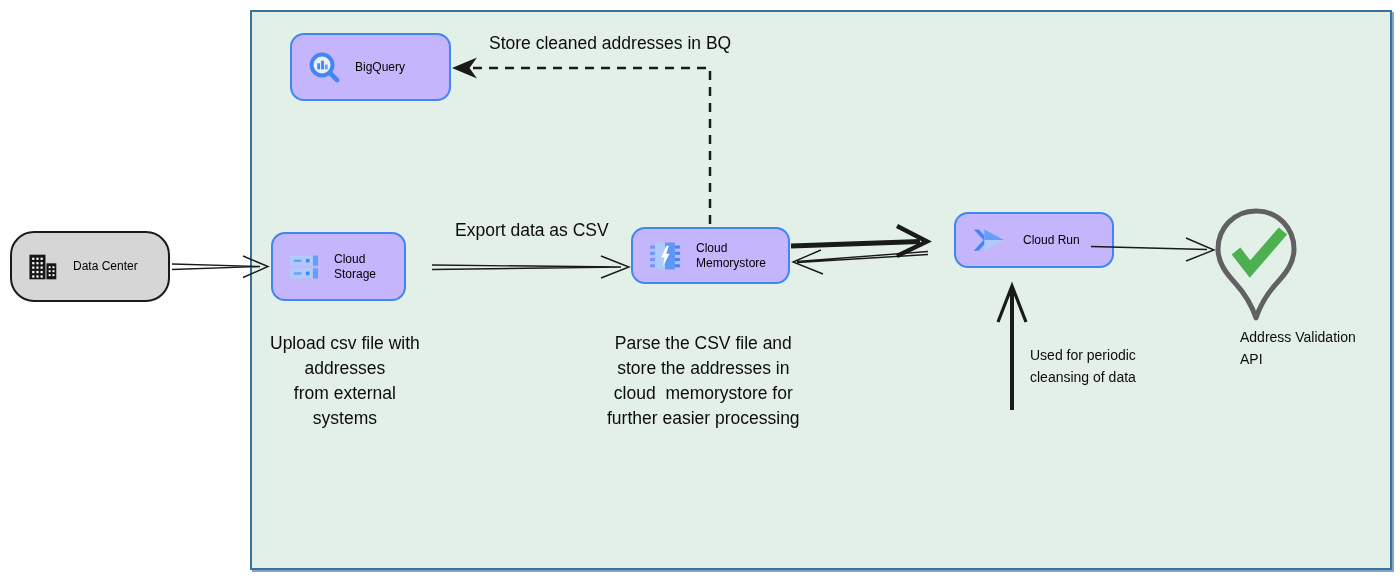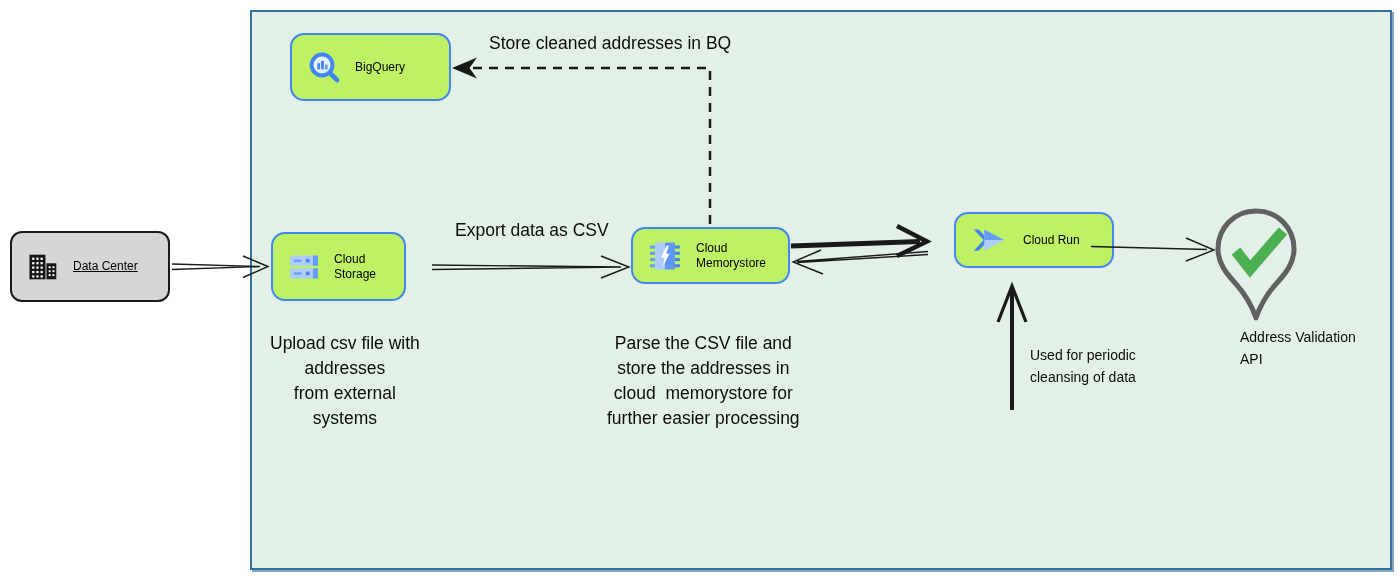--- a/index.html
+++ b/index.html
@@ -6,25 +6,25 @@
     --node-border:#4285f4; --container-fill:#e3f0e7; --container-border:#36719f;
     --datacenter-fill:#d6d6d6; --edge:#1a1a1a; --pin-outline:#616161;
     --check-green:#4caf50; --icon-light:#aecbfa; --icon-mid:#669df6;
   }
   html,body{margin:0;padding:0;background:#fff;}
   .canvas{position:relative;width:1400px;height:580px;background:#fff;
           font-family:"Liberation Sans",sans-serif;overflow:hidden;}
   .gcp-container{position:absolute;left:250px;top:10px;width:1138px;height:556px;
           background:var(--container-fill);border:2px solid var(--container-border);
           box-shadow:2px 2px 0 rgba(29,94,143,.55);z-index:0;}
-  .node{position:absolute;display:flex;align-items:center;background:#bef264;
+  .node{position:absolute;display:flex;align-items:center;background:#c4b5fd;
           border:2px solid var(--node-border);border-radius:14px;z-index:2;box-sizing:border-box;}
   .node .icon{flex:0 0 auto;display:flex;margin-left:15px;}
   .node .nlabel{margin-left:14px;font-size:12px;color:#000;line-height:15px;white-space:pre-wrap;}
-  .node.dc{background:var(--datacenter-fill);border:2.5px solid #1a1a1a;border-radius:12px;text-decoration:underline;}
+  .node.dc{background:var(--datacenter-fill);border:2.5px solid #1a1a1a;border-radius:24px;}
   .overlay{position:absolute;left:0;top:0;z-index:3;pointer-events:none;}
   .txt{position:absolute;color:#0c0c0c;z-index:4;white-space:pre-wrap;}
   .big{font-size:17.5px;line-height:25px;text-align:center;}
   .med{font-size:14px;line-height:22px;}
 </style>
 </head>
 <body>
 
 <div class="canvas">
 

